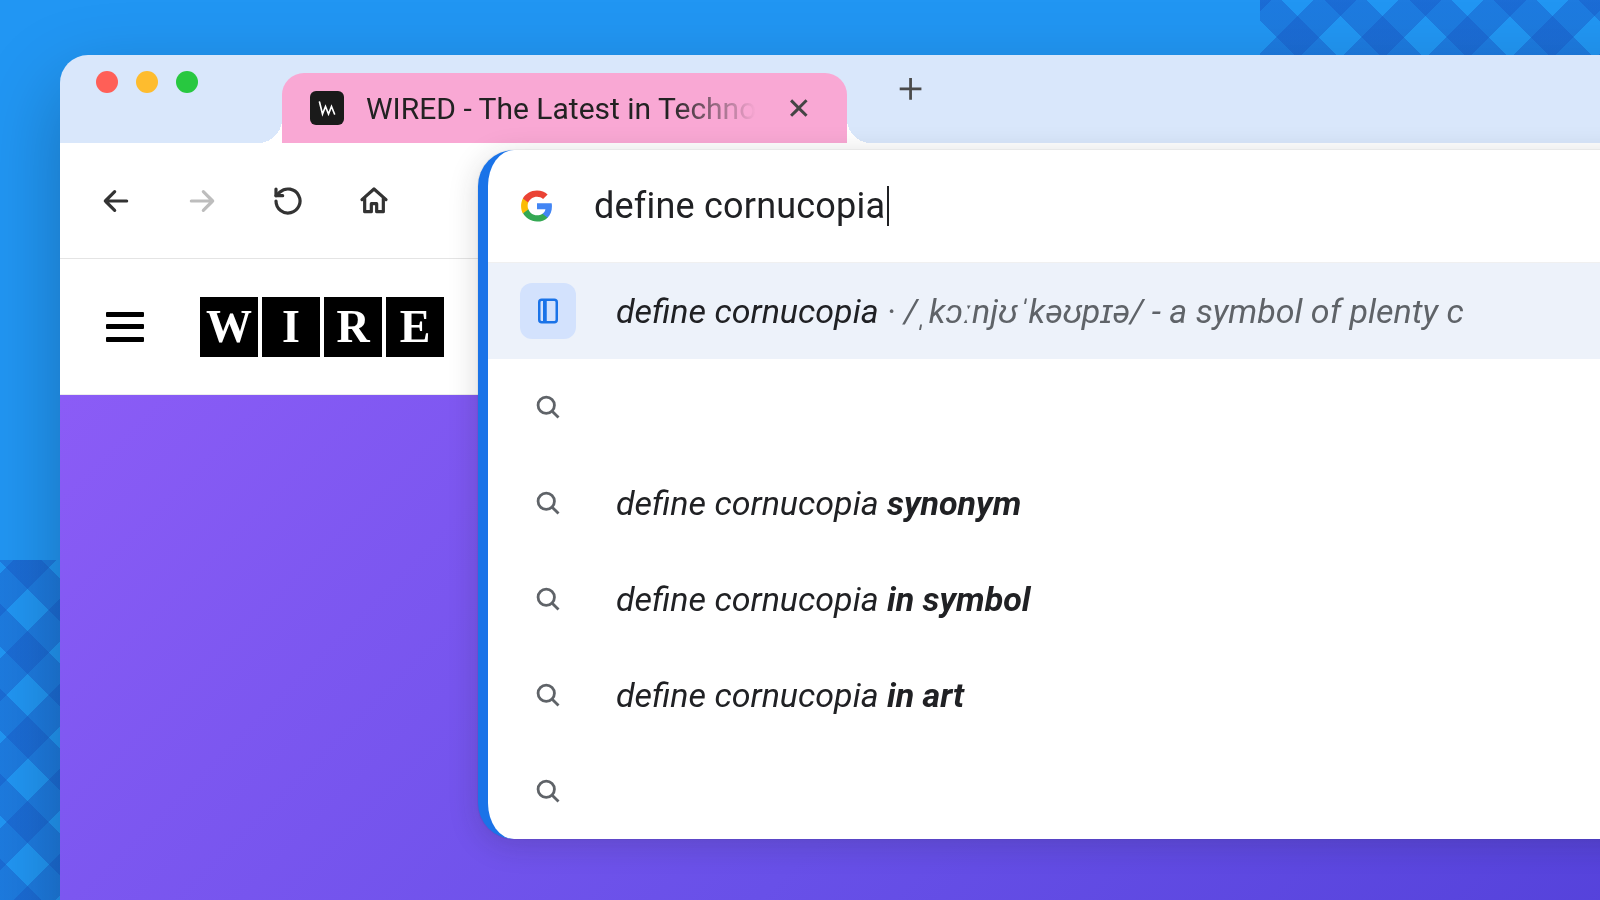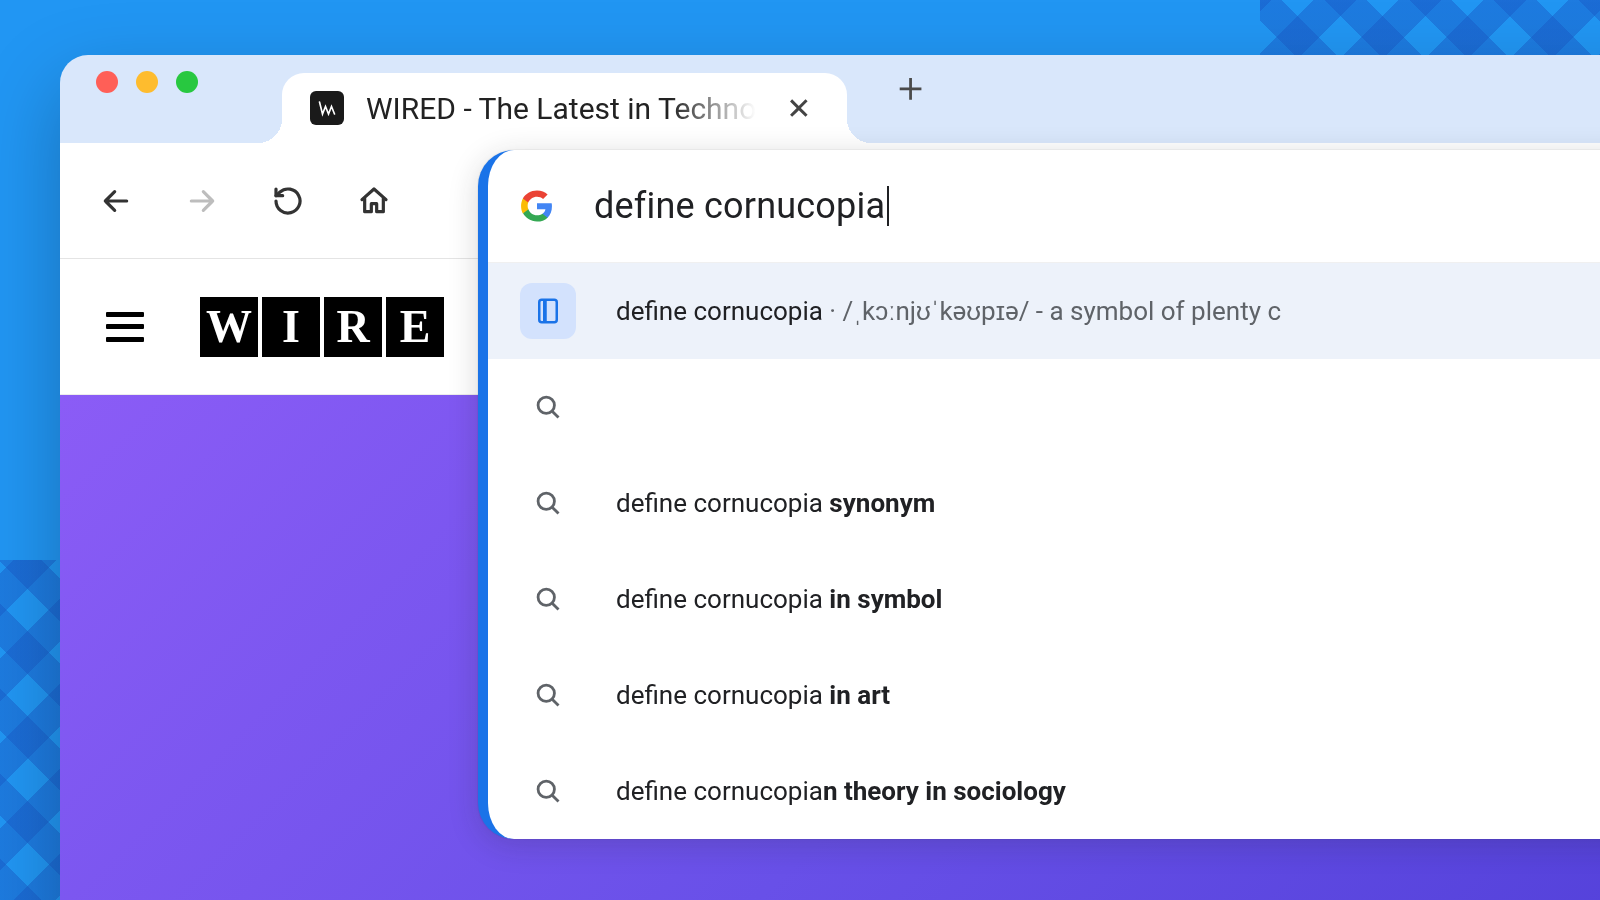--- a/index.html
+++ b/index.html
@@ -32,21 +32,21 @@
     padding: 0 0 0 36px;
     position: relative;
   }
   .traffic { display:flex; gap:18px; align-items:center; height:100%; padding-bottom:34px;}
   .traffic span { width:22px; height:22px; border-radius:50%; display:block; }
   .dot-red{background:#ff5f57;} .dot-yellow{background:#febc2e;} .dot-green{background:#28c840;}
 
   .tab {
     margin-left: 84px;
     height: 70px;
-    background:#ffffff;
+    background:#f9a8d4;
     border-radius: 22px 22px 0 0;
     padding: 0 28px;
     display:flex; align-items:center; gap:22px;
     position:relative;
     min-width: 560px;
   }
   .tab::before, .tab::after{
     content:""; position:absolute; bottom:0; width:24px; height:24px;
   }
   .tab::before{ left:-24px; background: radial-gradient(circle at 0 0, transparent 24px, #fff 24px);}
@@ -112,21 +112,21 @@
   @keyframes blink { 50% { opacity:0; } }
 
   .suggest { border-top:1px solid #f0f0f0;}
   .sug-row { display:flex; align-items:center; height:96px; padding:0 18px 0 32px; gap:40px; cursor:pointer;}
   .sug-row.highlight { background:#edf2fa; }
   .sug-icon { width:56px; height:56px; border-radius:12px; display:flex; align-items:center; justify-content:center;}
   .sug-icon.dict { background:#d3e2fd; }
   .sug-icon.dict svg{ width:30px; height:30px; stroke:#1a73e8; fill:none; stroke-width:2;}
   .sug-icon.search svg{ width:28px; height:28px; stroke:#5f6368; fill:none; stroke-width:2.4;}
 
-  .sug-text { font-size:26px; color:#202124; white-space:nowrap; }
+  .sug-text { font-size:34px; color:#202124; white-space:nowrap;font-style:italic; }
   .sug-text .pron { color:#5f6368;}
   .sug-text .def  { color:#5f6368;}
   .sug-text b { font-weight:700; }
 </style>
 </head>
 <body>
 
 <div class="deco tr"></div>
 <div class="deco bl"></div>
 
@@ -258,18 +258,17 @@
         <div class="sug-text"><span>define cornucopia </span><b>in art</b></div>
       </div>
 
       <div class="sug-row">
         <div class="sug-icon search">
           <svg viewBox="0 0 24 24">
               <circle cx="10.5" cy="10.5" r="7"></circle>
               <path d="M21 21l-5.2-5.2"></path>
             </svg>
         </div>
-        <div class="sug-text"><span>define cornucopia</span><b>n theory in sociology</b></div>
       </div>
     </div>
   </div>
 
 </div>
 
 </body></html>

